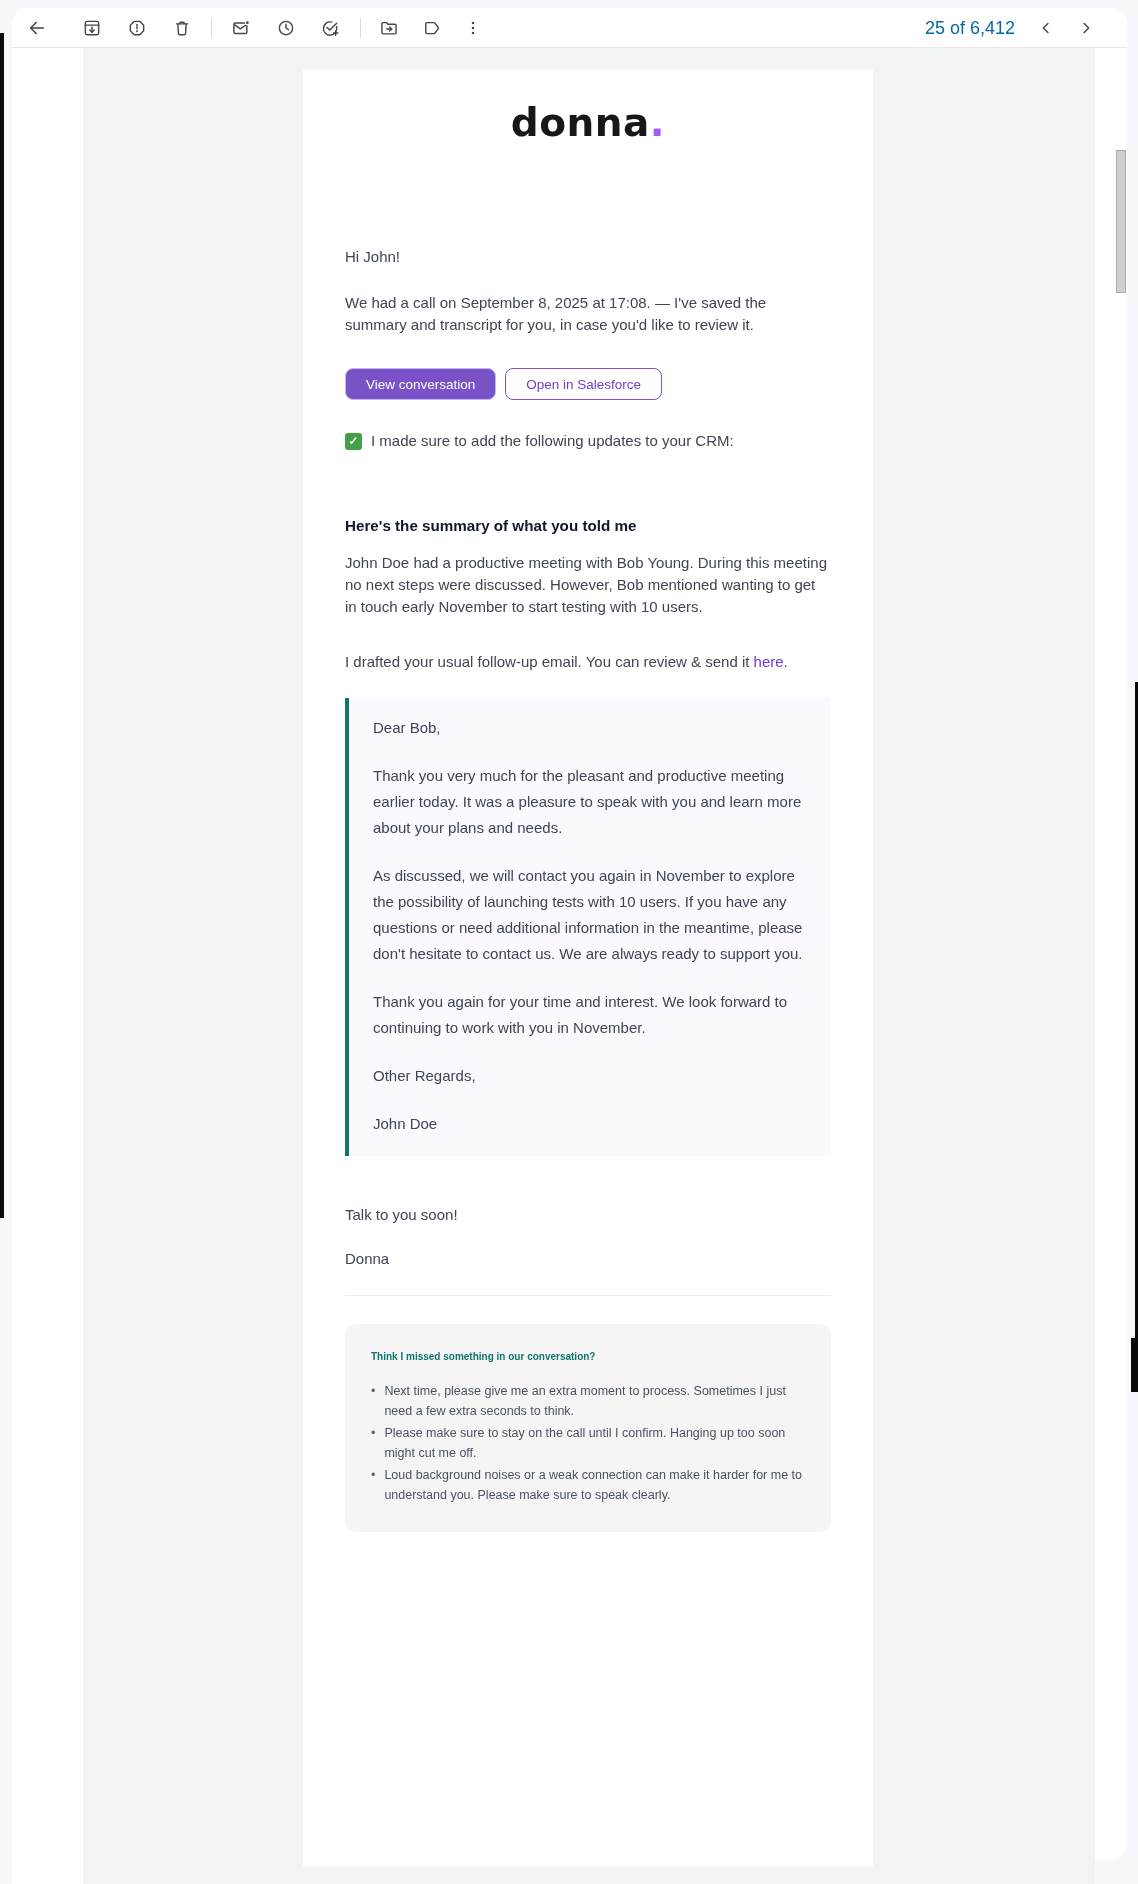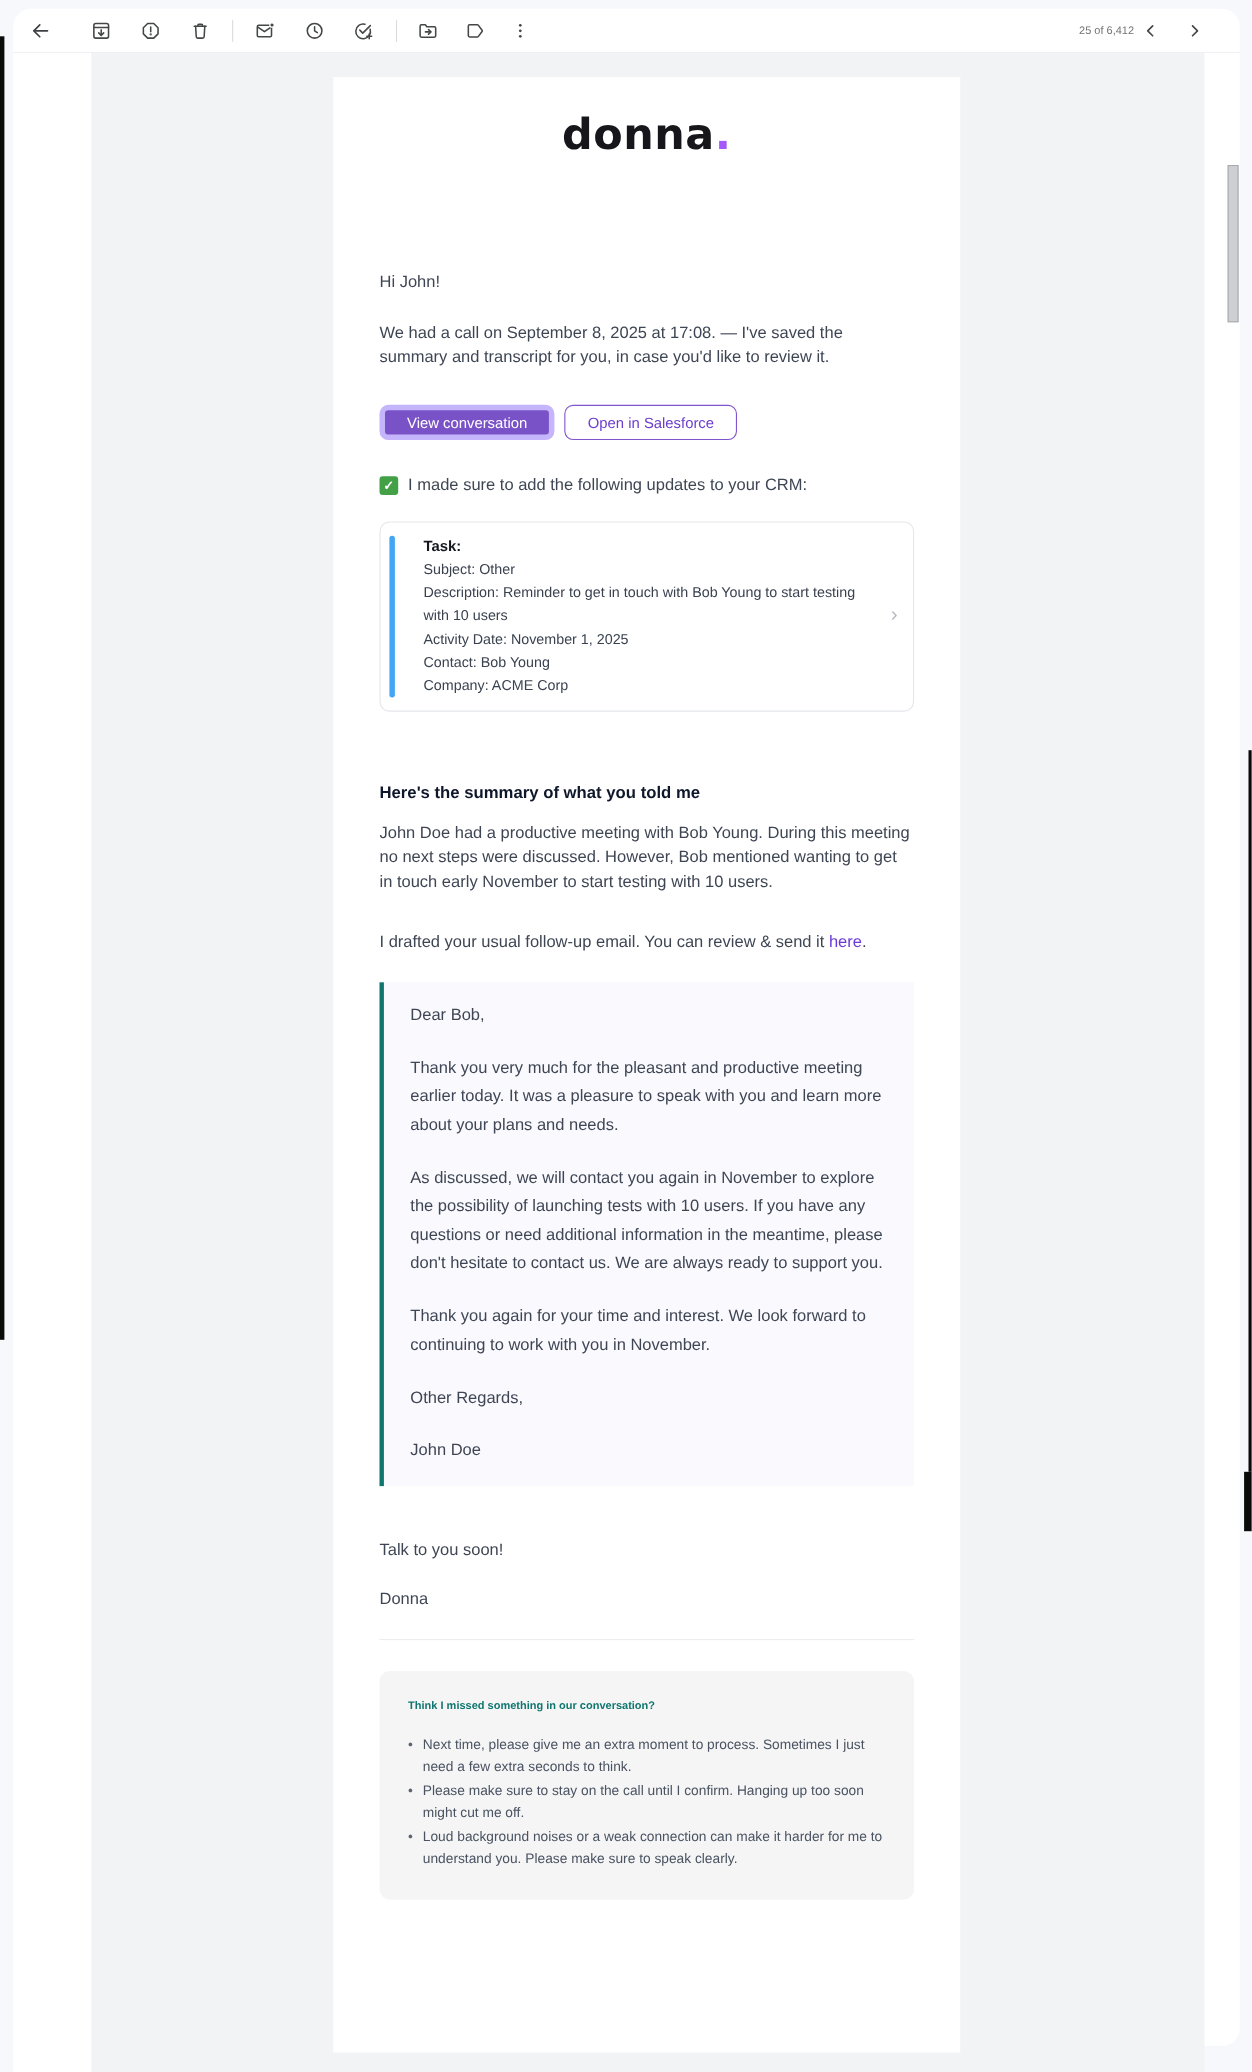--- a/index.html
+++ b/index.html
@@ -15,32 +15,32 @@
   .left-rail  { position: absolute; left: 12px;  top: 48px; width: 71px;   height: 1836px; background: #FFFFFF; }
   .main-pane  { position: absolute; left: 83px;  top: 48px; width: 1012px; height: 1836px; background: #F2F3F5; }
   .right-rail { position: absolute; left: 1095px;top: 48px; width: 32px;   height: 1812px; background: #FFFFFF; border-radius: 0 0 16px 0; }
   .scroll-thumb { position: absolute; left: 1116px; top: 150px; width: 10px; height: 143px; background: #CDCFD2; border: 1px solid #A9ABAE; }
 
   
   .toolbar { position: absolute; left: 12px; top: 8px; width: 1115px; height: 40px; background: #fff; border-radius: 16px 16px 0 0; border-bottom: 1px solid #E9EAEE; z-index: 5; }
   .tb-btn { position: absolute; top: 0; width: 40px; height: 40px; display: flex; align-items: center; justify-content: center; background: none; border: none; padding: 0; cursor: pointer; border-radius: 50%; }
   .tb-btn svg { display: block; }
   .tb-div { position: absolute; top: 10px; width: 1px; height: 20px; background: #DADCE0; }
-  .tb-count { position: absolute; top: 0; height: 40px; right: 96px; display: flex; align-items: center; font-size: 10px; color: #737373; }
+  .tb-count { position: absolute; top: 0; height: 40px; right: 112px; display: flex; align-items: center; font-size: 18px; color: #0369a1; }
 
   
   .email-card { position: absolute; left: 303px; top: 70px; width: 570px; height: 1796px; background: #fff; z-index: 2; }
   .content { padding: 0 42px; color: #3E4654; font-size: 15px; }
   .logo { padding-top: 30px; text-align: center; font-family: "DejaVu Sans", sans-serif; font-weight: 700; font-size: 39px; letter-spacing: 0.5px; color: #17171B; line-height: 46px; }
   .logo .dot { color: #A259F7; }
   .greeting { margin: 100px 0 0; line-height: 22px; }
   .intro { margin: 24px 0 0; line-height: 22px; }
   .btn-row { margin-top: 32px; display: flex; gap: 9px; }
   .btn { height: 32px; border-radius: 8px; font-size: 13.5px; padding: 0 20px; font-family: "Liberation Sans", sans-serif; cursor: pointer; display: inline-flex; align-items: center; }
-  .btn-primary { background: #7A52C7; border: 5px solid #c4b5fd; color: #fff; }
+  .btn-primary { background: #7A52C7; border: 1px solid #c4b5fd; color: #fff; }
   .btn-secondary { background: #fff; border: 1px solid #8153CC; color: #6C3ECC; }
   .crm-line { margin-top: 30px; display: flex; align-items: center; gap: 9px; line-height: 22px; }
   .check-emoji { flex: 0 0 auto; width: 17px; height: 17px; background: #43A047; border-radius: 3px; color: #fff; font-size: 12px; font-weight: 700; display: inline-flex; align-items: center; justify-content: center; }
 
   .task-card { position: relative; margin-top: 22px; border: 1px solid #E4E6EA; border-radius: 9px; padding: 11px 44px 13px 39px; cursor: pointer; }
   .task-accent { position: absolute; left: 8px; top: 12px; bottom: 12px; width: 5px; border-radius: 3px; background: #42A5F5; }
   .task-title { font-size: 13.5px; font-weight: 700; color: #14171D; line-height: 21px; margin: 0; }
   .task-field { font-size: 13px; line-height: 21px; color: #3A4250; margin: 0; }
   .task-chevron { position: absolute; right: 14px; top: 50%; transform: translateY(-58%); color: #B4BAC2; font-size: 19px; }
 
@@ -195,30 +195,20 @@
       <div class="btn-row">
         <button class="btn btn-primary">View conversation</button>
         <button class="btn btn-secondary">Open in Salesforce</button>
       </div>
 
       <div class="crm-line">
         <span class="check-emoji">✓</span>
         <span>I made sure to add the following updates to your CRM:</span>
       </div>
 
-      <div class="task-card">
-        <span class="task-accent"></span>
-        <p class="task-title">Task:</p>
-        <p class="task-field">Subject: Other</p>
-        <p class="task-field">Description: Reminder to get in touch with Bob Young to start testing with 10 users</p>
-        <p class="task-field">Activity Date: November 1, 2025</p>
-        <p class="task-field">Contact: Bob Young</p>
-        <p class="task-field">Company: ACME Corp</p>
-        <span class="task-chevron">›</span>
-      </div>
 
       <p class="summary-heading">Here's the summary of what you told me</p>
       <p class="summary-body">John Doe had a productive meeting with Bob Young. During this meeting no next steps were discussed. However, Bob mentioned wanting to get in touch early November to start testing with 10 users.</p>
 
       <p class="draft-line"><span>I drafted your usual follow-up email. You can review &amp; send it </span><a href="#">here</a><span>.</span></p>
 
       <div class="quote">
         <p>Dear Bob,</p>
         <p>Thank you very much for the pleasant and productive meeting earlier today. It was a pleasure to speak with you and learn more about your plans and needs.</p>
         <p>As discussed, we will contact you again in November to explore the possibility of launching tests with 10 users. If you have any questions or need additional information in the meantime, please don't hesitate to contact us. We are always ready to support you.</p>

